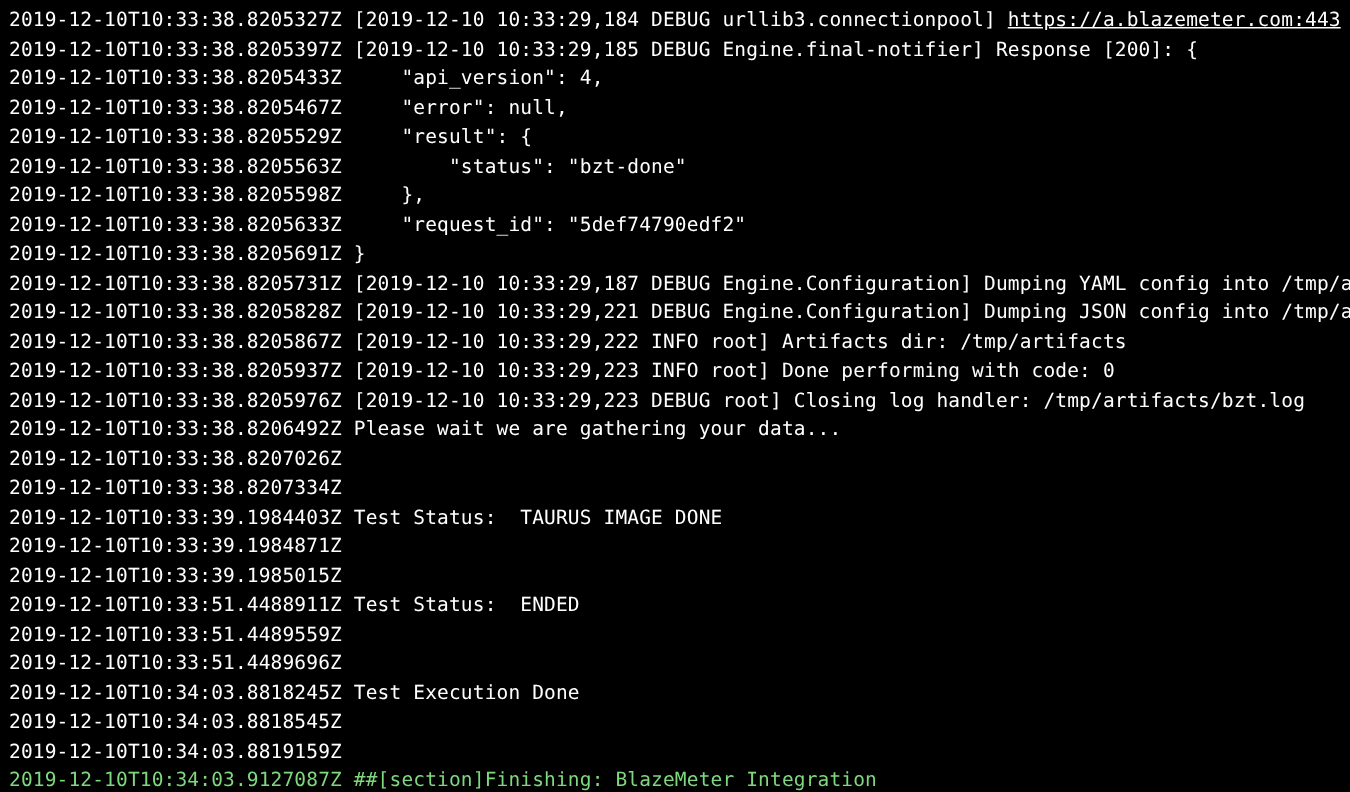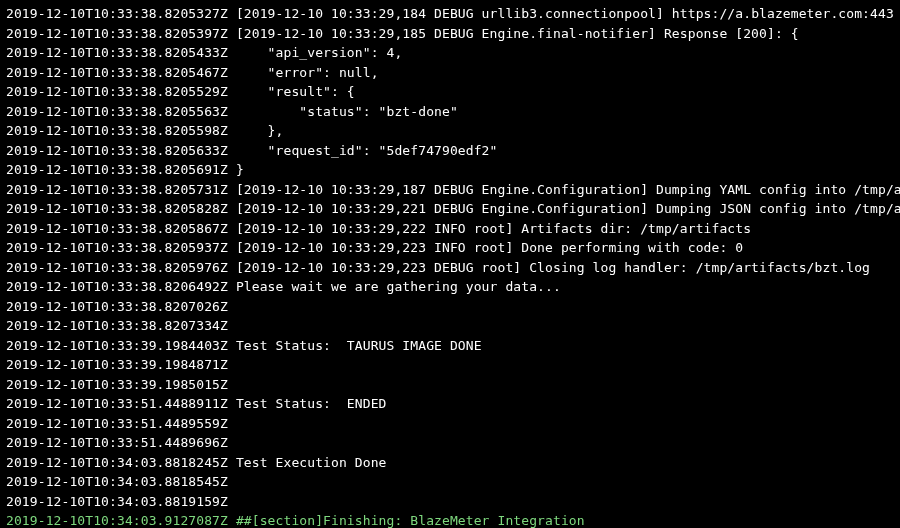--- a/index.html
+++ b/index.html
@@ -1,16 +1,16 @@
 <!DOCTYPE html>
 <html><head>
 <meta charset="utf-8">
 <style>
   html,body{margin:0;padding:0;background:#000;color:#fff;font-family:Menlo,Consolas,"DejaVu Sans Mono",monospace;font-size:13px;line-height:19.5px;width:900px;height:528px;overflow:hidden}
   .term{padding:4px 6px;white-space:pre;letter-spacing:.1px}
   .row{display:block}
-  .link{}
+  .link{text-decoration:underline}
   .section{color:#7ed87e}
 </style>
 </head>
 <body>
 
 <div class="term" id="term"><span class="row"><span>2019-12-10T10:33:38.8205327Z</span> <span>[2019-12-10 10:33:29,184 DEBUG urllib3.connectionpool] </span><span class="link">https://a.blazemeter.com:443</span><span> "</span></span><span class="row"><span>2019-12-10T10:33:38.8205397Z</span> <span>[2019-12-10 10:33:29,185 DEBUG Engine.final-notifier] Response [200]: {</span></span><span class="row"><span>2019-12-10T10:33:38.8205433Z</span> <span>    "api_version": 4,</span></span><span class="row"><span>2019-12-10T10:33:38.8205467Z</span> <span>    "error": null,</span></span><span class="row"><span>2019-12-10T10:33:38.8205529Z</span> <span>    "result": {</span></span><span class="row"><span>2019-12-10T10:33:38.8205563Z</span> <span>        "status": "bzt-done"</span></span><span class="row"><span>2019-12-10T10:33:38.8205598Z</span> <span>    },</span></span><span class="row"><span>2019-12-10T10:33:38.8205633Z</span> <span>    "request_id": "5def74790edf2"</span></span><span class="row"><span>2019-12-10T10:33:38.8205691Z</span> <span>}</span></span><span class="row"><span>2019-12-10T10:33:38.8205731Z</span> <span>[2019-12-10 10:33:29,187 DEBUG Engine.Configuration] Dumping YAML config into /tmp/ar</span></span><span class="row"><span>2019-12-10T10:33:38.8205828Z</span> <span>[2019-12-10 10:33:29,221 DEBUG Engine.Configuration] Dumping JSON config into /tmp/ar</span></span><span class="row"><span>2019-12-10T10:33:38.8205867Z</span> <span>[2019-12-10 10:33:29,222 INFO root] Artifacts dir: /tmp/artifacts</span></span><span class="row"><span>2019-12-10T10:33:38.8205937Z</span> <span>[2019-12-10 10:33:29,223 INFO root] Done performing with code: 0</span></span><span class="row"><span>2019-12-10T10:33:38.8205976Z</span> <span>[2019-12-10 10:33:29,223 DEBUG root] Closing log handler: /tmp/artifacts/bzt.log</span></span><span class="row"><span>2019-12-10T10:33:38.8206492Z</span> <span>Please wait we are gathering your data...</span></span><span class="row"><span>2019-12-10T10:33:38.8207026Z</span> <span></span></span><span class="row"><span>2019-12-10T10:33:38.8207334Z</span> <span></span></span><span class="row"><span>2019-12-10T10:33:39.1984403Z</span> <span>Test Status:  TAURUS IMAGE DONE</span></span><span class="row"><span>2019-12-10T10:33:39.1984871Z</span> <span></span></span><span class="row"><span>2019-12-10T10:33:39.1985015Z</span> <span></span></span><span class="row"><span>2019-12-10T10:33:51.4488911Z</span> <span>Test Status:  ENDED</span></span><span class="row"><span>2019-12-10T10:33:51.4489559Z</span> <span></span></span><span class="row"><span>2019-12-10T10:33:51.4489696Z</span> <span></span></span><span class="row"><span>2019-12-10T10:34:03.8818245Z</span> <span>Test Execution Done</span></span><span class="row"><span>2019-12-10T10:34:03.8818545Z</span> <span></span></span><span class="row"><span>2019-12-10T10:34:03.8819159Z</span> <span></span></span><span class="row section"><span>2019-12-10T10:34:03.9127087Z</span> <span>##[section]Finishing: BlazeMeter Integration</span></span></div>
 
 </body></html>

